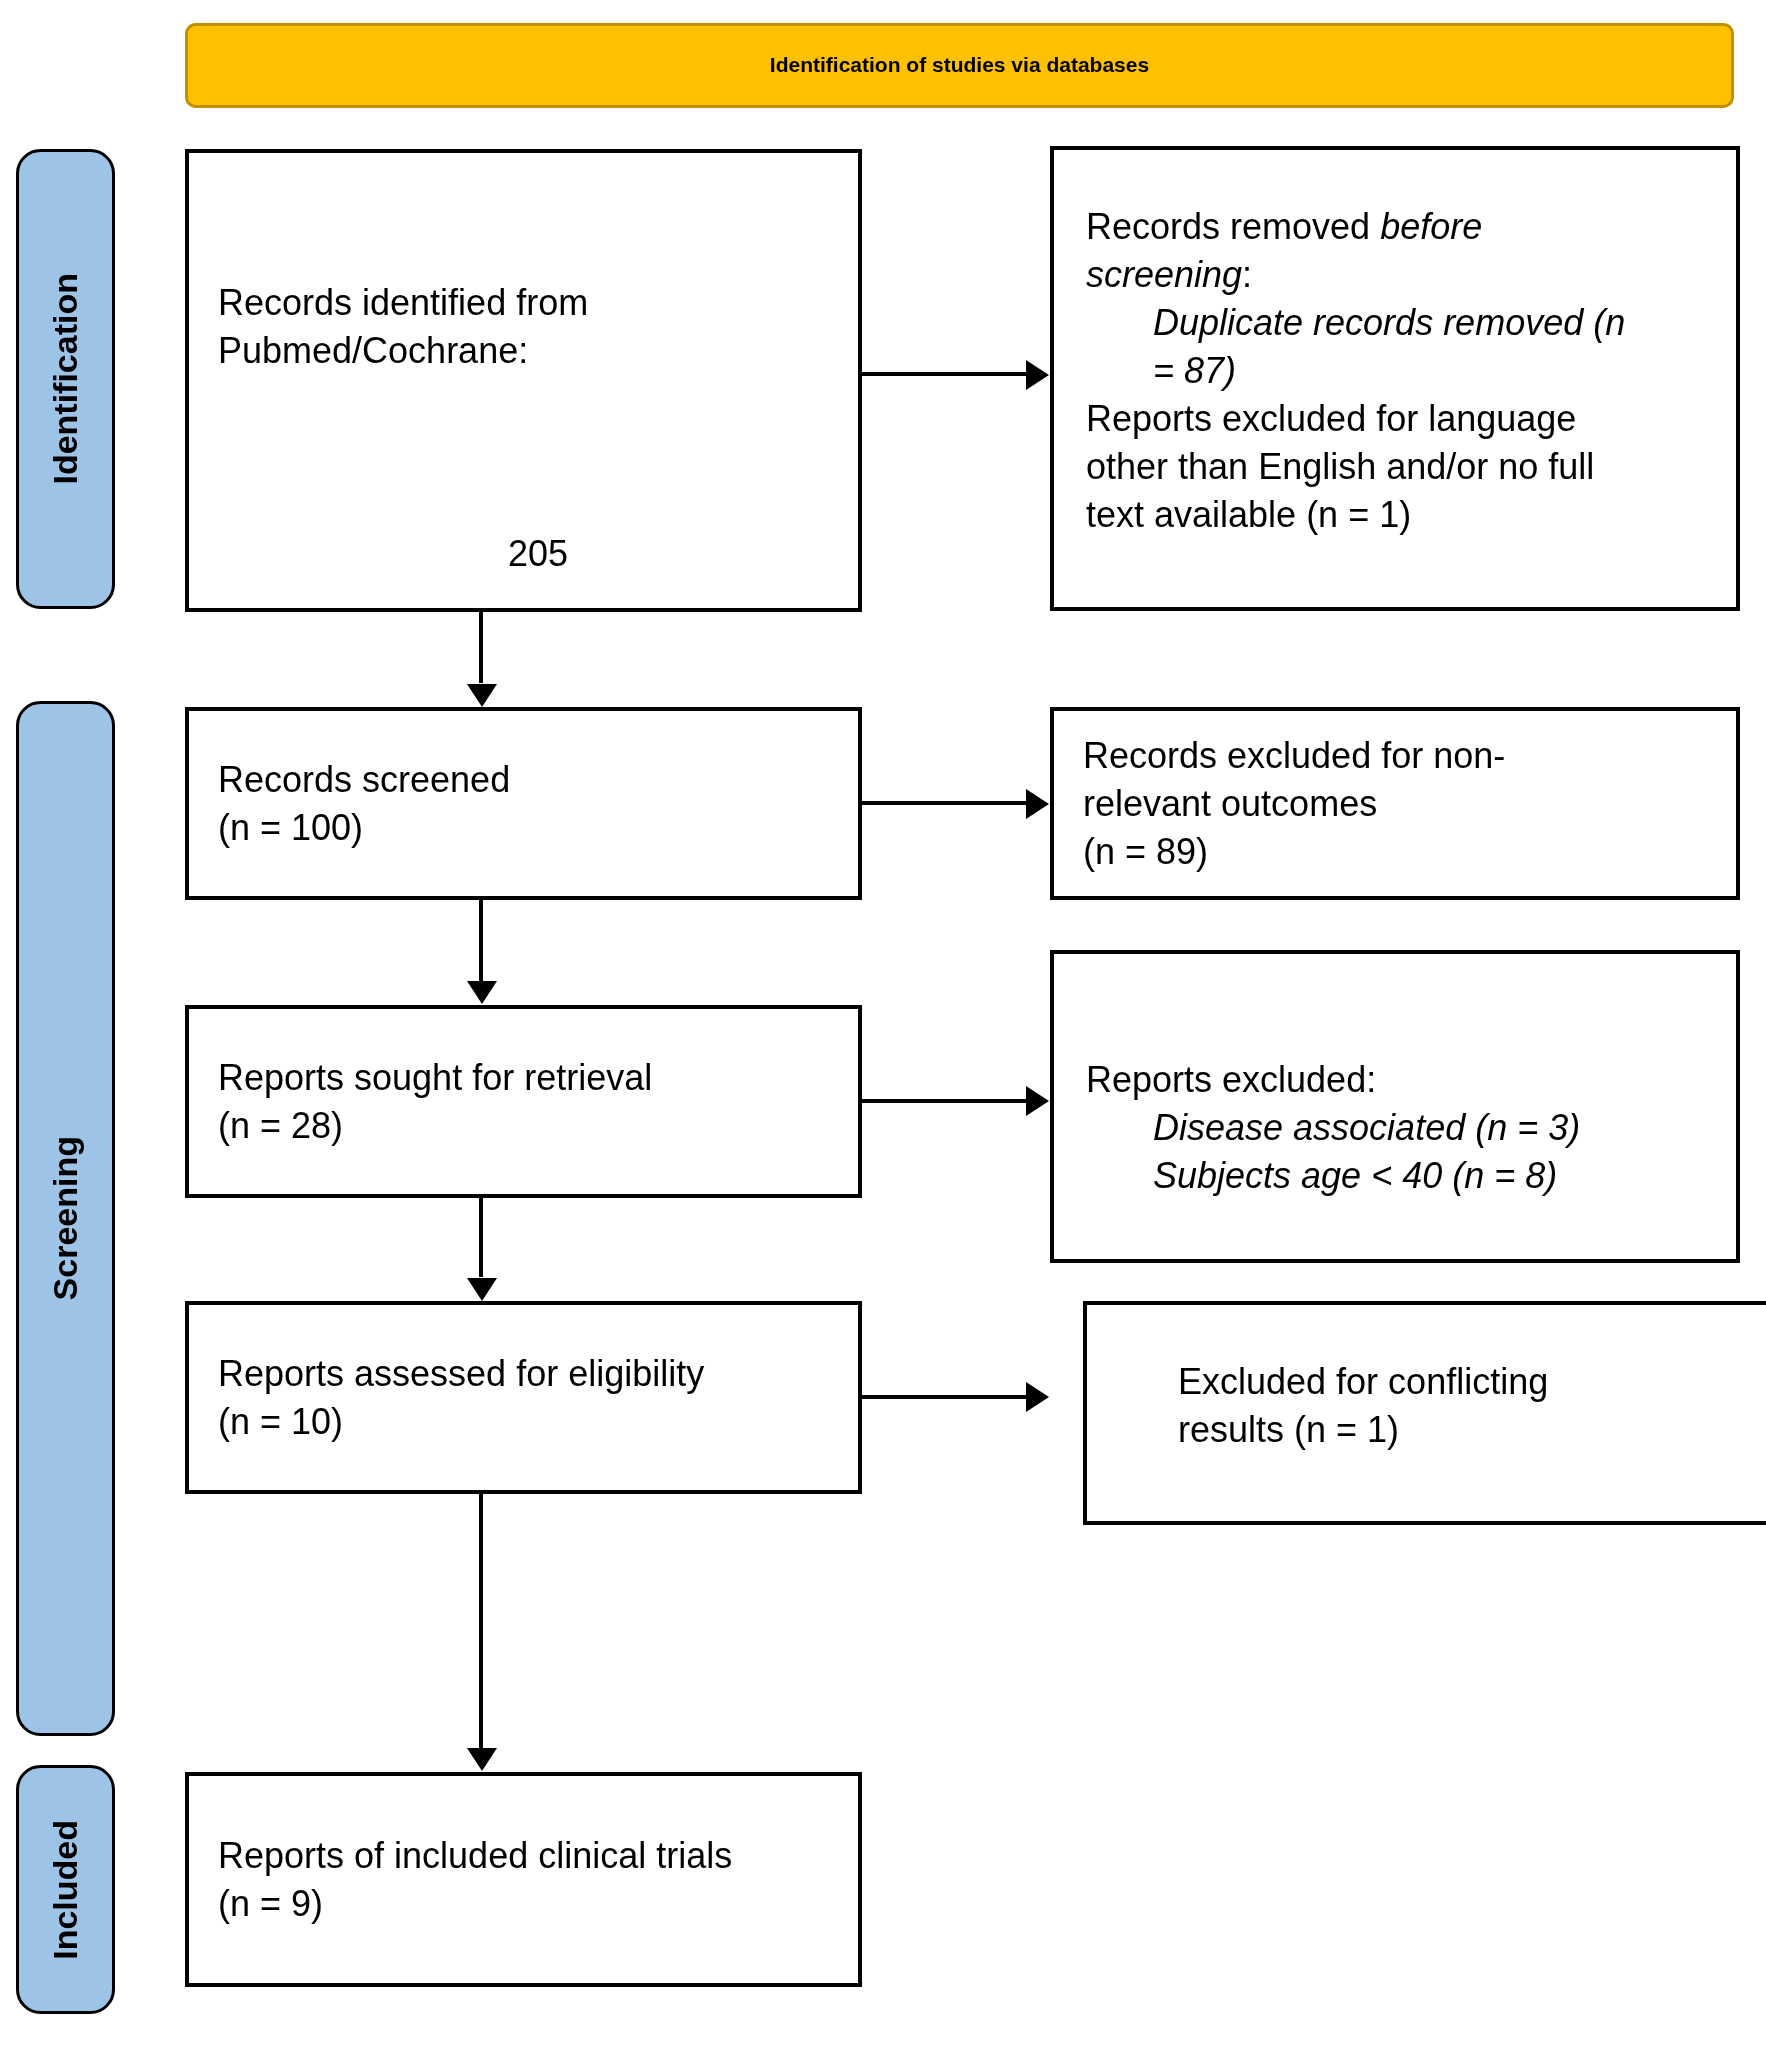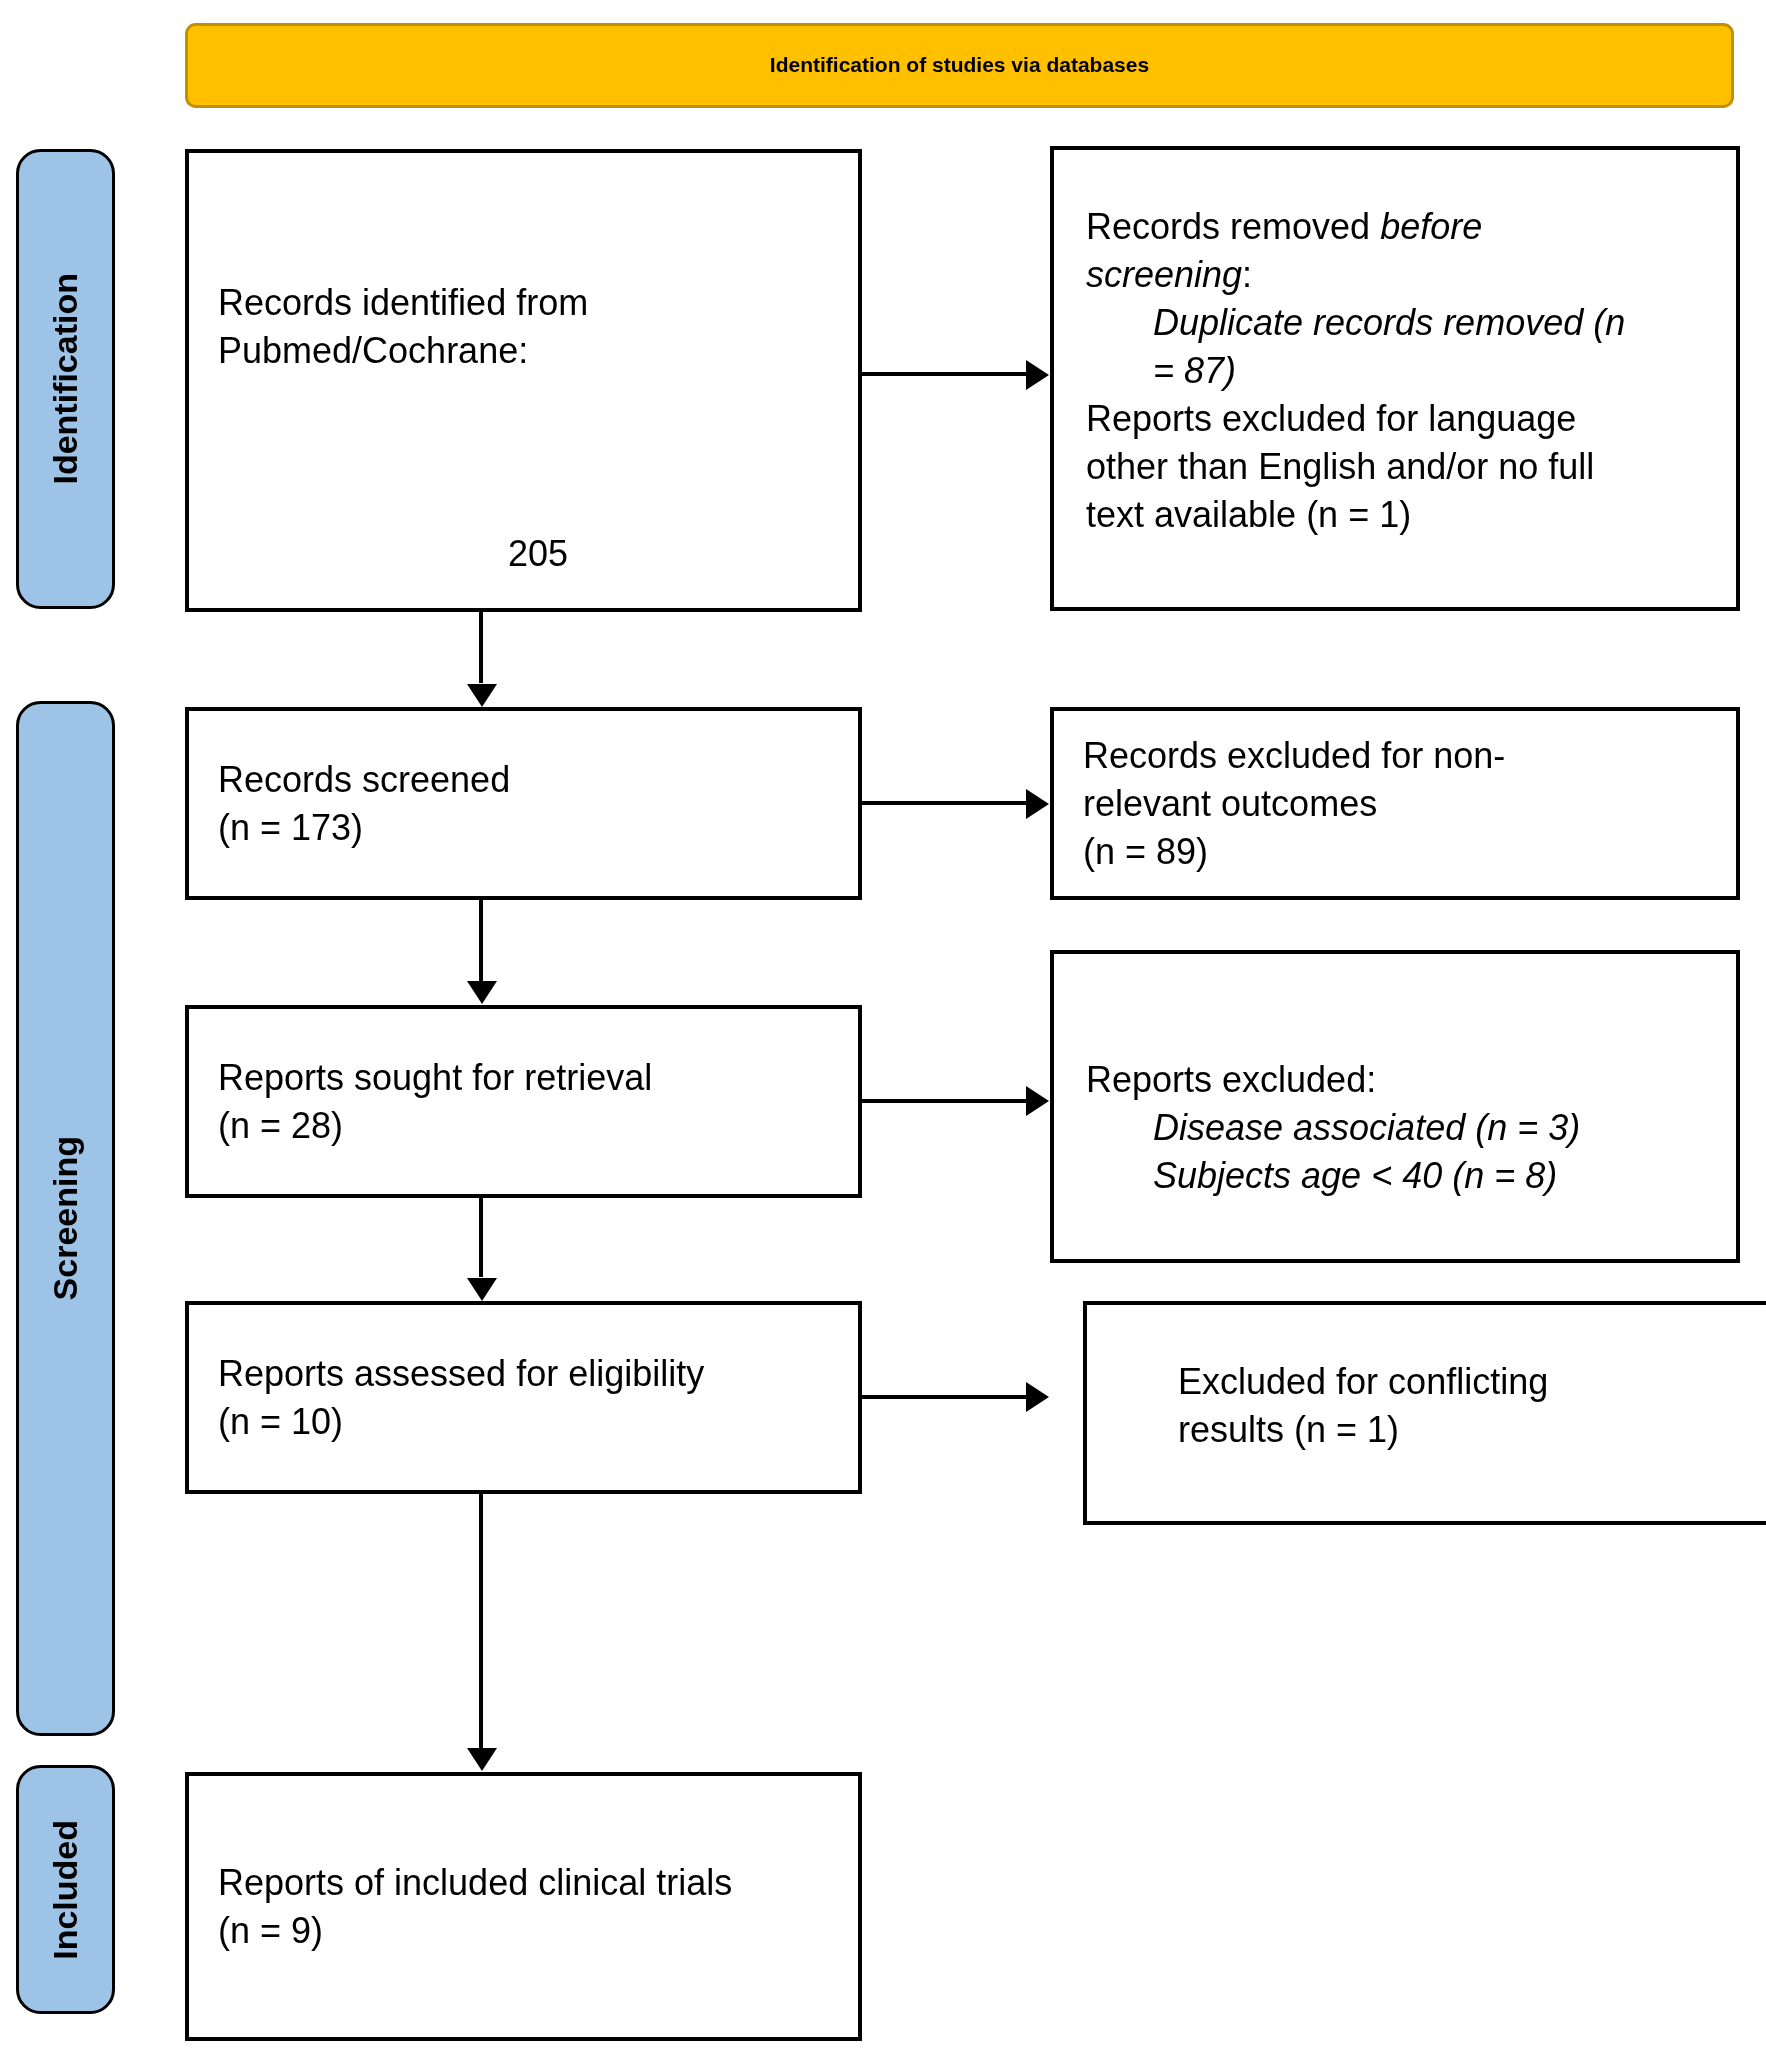--- a/index.html
+++ b/index.html
@@ -45,21 +45,21 @@
     font-size:36px;line-height:48px;
   }
   .pre{white-space:pre-line;}
   .lcol{left:185px;width:677px;}
   .rcol{left:1050px;width:690px;}
   .b1{top:149px;height:463px;padding:126px 0 0 29px;}
   .b1 .count{text-align:center;margin-top:155px;}
   .b2{top:707px;height:193px;display:flex;align-items:center;padding-left:29px;}
   .b3{top:1005px;height:193px;display:flex;align-items:center;padding-left:29px;}
   .b4{top:1301px;height:193px;display:flex;align-items:center;padding-left:29px;}
-  .b5{top:1772px;height:269px;display:flex;align-items:center;padding-left:29px;}
+  .b5{top:1772px;height:215px;display:flex;align-items:center;padding-left:29px;}
   .r1{top:146px;height:465px;padding:53px 28px 0 32px;}
   .r2{top:707px;height:193px;display:flex;align-items:center;padding-left:29px;}
   .r3{top:930px;height:313px;padding:102px 13.4px 0 32px;margin-top:20px;}
   .r4{top:1301px;height:224px;padding:53px 13.4px 0 91px;margin-left:33px;}
   .indent{padding-left:67px;font-style:italic;}
   
   .vline{position:absolute;width:4.3px;background:#000;left:479px;}
   .vhead{
     position:absolute;left:467px;width:0;height:0;
     border-left:15px solid transparent;border-right:15px solid transparent;
@@ -100,21 +100,21 @@
   </div>
 
   <div class="fbox lcol b1">
     <div class="pre">Records identified from
 Pubmed/Cochrane:</div>
     <div class="count">205</div>
   </div>
 
   <div class="fbox lcol b2">
     <div class="pre">Records screened
-(n = 173)</div>
+(n = 100)</div>
   </div>
 
   <div class="fbox lcol b3">
     <div class="pre">Reports sought for retrieval
 (n = 28)</div>
   </div>
 
   <div class="fbox lcol b4">
     <div class="pre">Reports assessed for eligibility
 (n = 10)</div>

